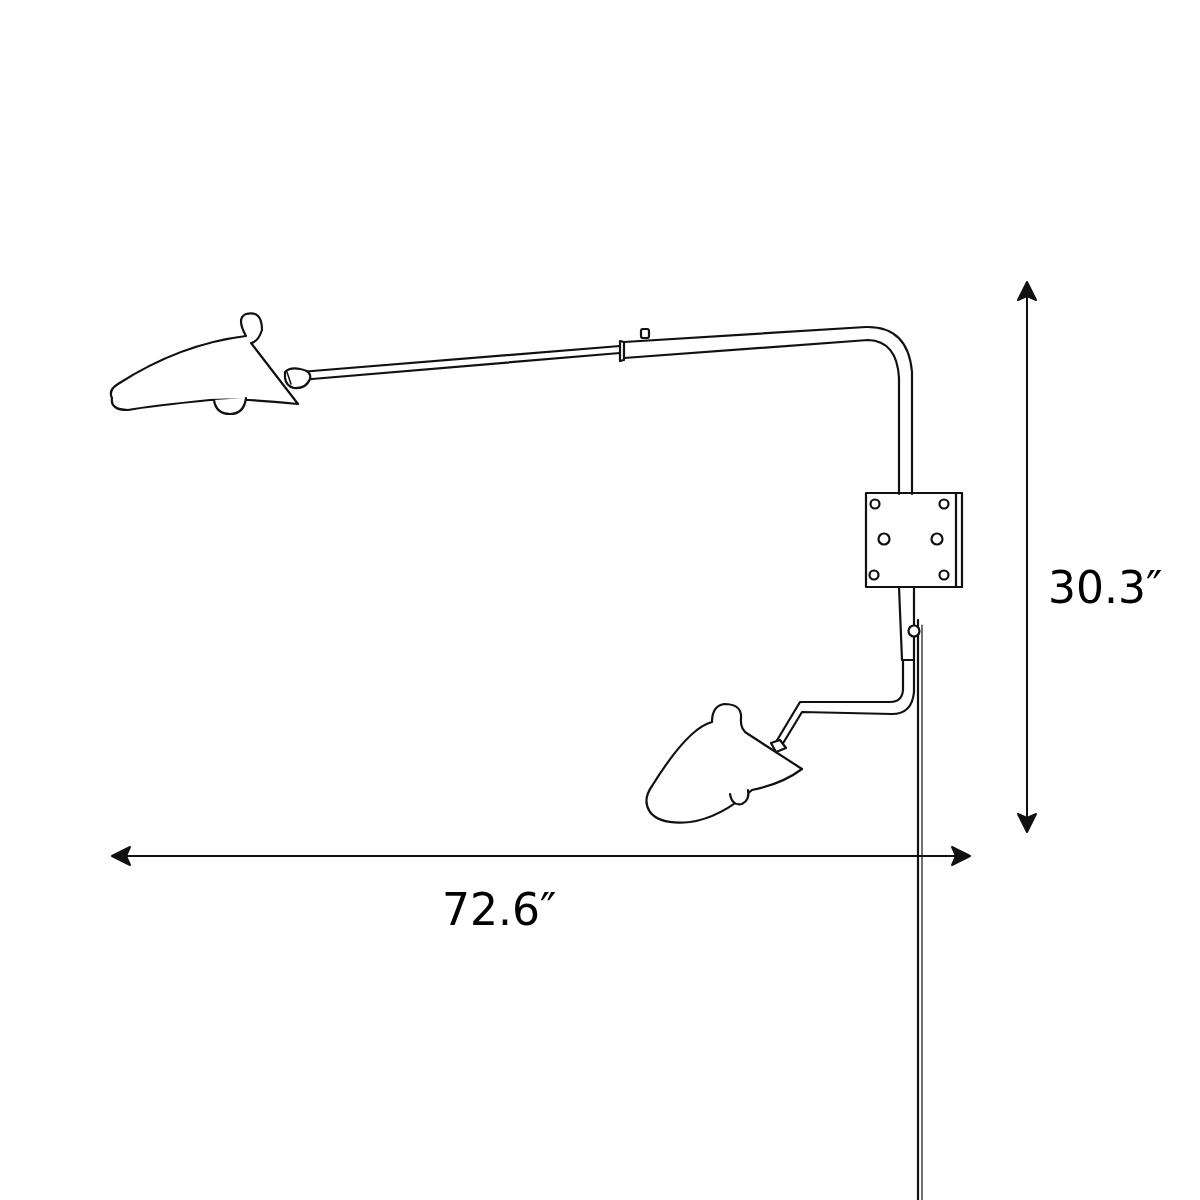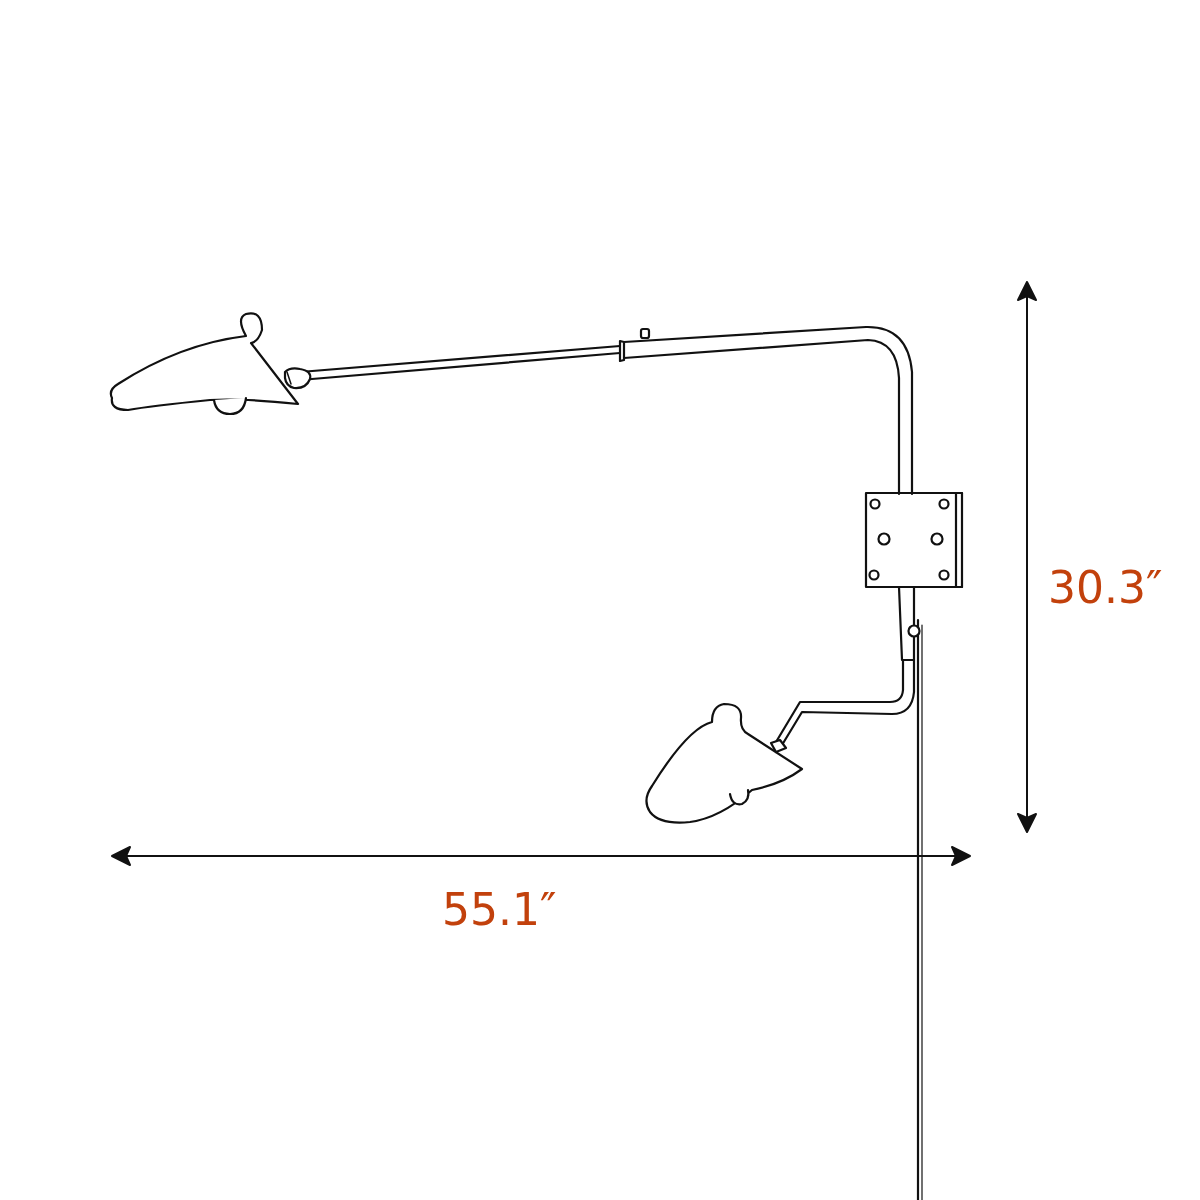--- a/index.html
+++ b/index.html
@@ -3,21 +3,21 @@
 <meta charset="utf-8">
 <style>
   html, body { margin: 0; padding: 0; background: #ffffff; }
   body { width: 1200px; height: 1200px; position: relative; overflow: hidden; }
   .canvas { position: absolute; left: 0; top: 0; width: 1200px; height: 1200px; }
   svg { position: absolute; left: 0; top: 0; }
   .dim-label {
     position: absolute;
     font-family: "DejaVu Sans", sans-serif;
     font-size: 44px;
-    color: #c2410c;
+    color: #000000;
     letter-spacing: 0px;
     white-space: nowrap;
   }
   .dim-width { left: 442px; top: 884px; }
   .dim-height { left: 1048px; top: 562px; }
 </style>
 </head>
 <body>
 
 <div class="canvas">
@@ -84,15 +84,15 @@
       <path d="M970 856 L952 847 L956 856 L952 865 Z" fill="#111"></path>
     </g>
 
     <g stroke-width="2">
       <line x1="1027" y1="286" x2="1027" y2="828"></line>
       <path d="M1027 282 L1018 300 L1027 296 L1036 300 Z" fill="#111"></path>
       <path d="M1027 832 L1018 814 L1027 818 L1036 814 Z" fill="#111"></path>
     </g>
   </svg>
 
-  <div class="dim-label dim-width">55.1″</div>
+  <div class="dim-label dim-width">72.6″</div>
   <div class="dim-label dim-height">30.3″</div>
 </div>
 
 </body></html>

